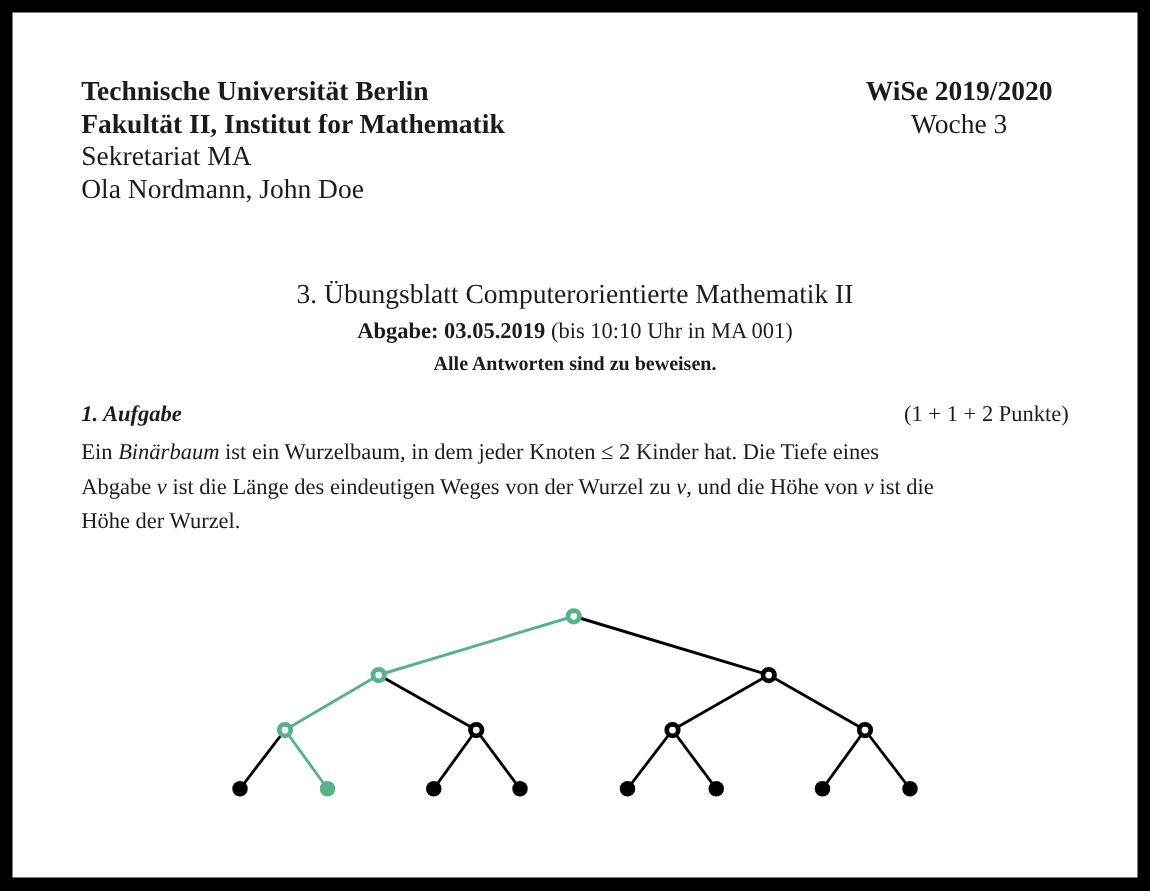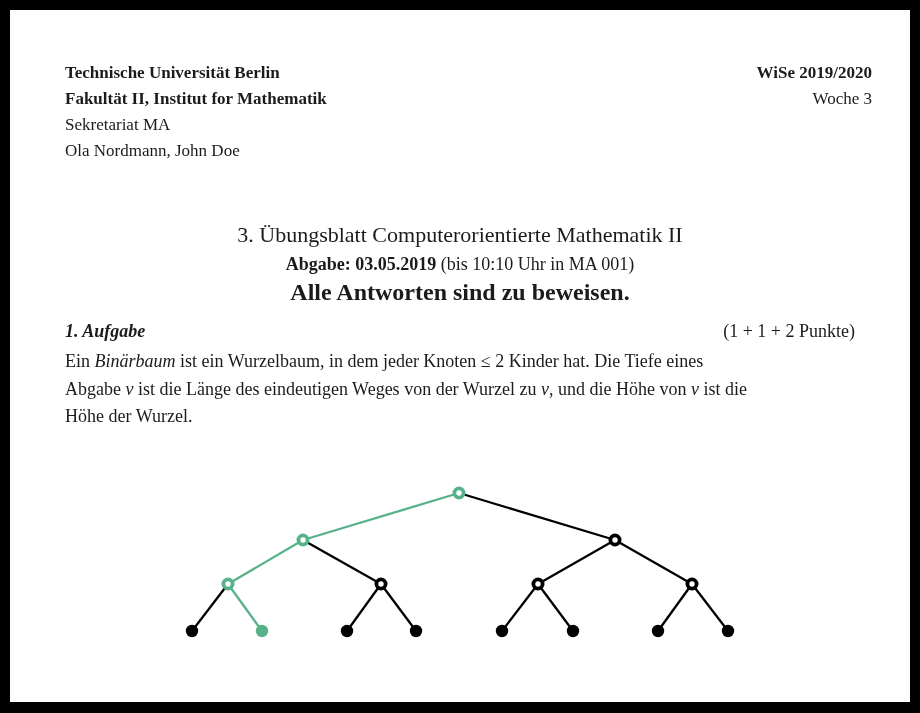--- a/index.html
+++ b/index.html
@@ -12,39 +12,39 @@
     border-color: #000000;
     border-width: 10px 10px 11px 10px;
     background: #ffffff;
     font-family: "Liberation Serif", "DejaVu Serif", serif;
     color: #1b1b1b;
     overflow: hidden;
   }
   .header {
     position: absolute;
     left: 55px;
-    right: 38px;
+    right: 68px;
     top: 50px;
     display: flex;
     justify-content: space-between;
-    font-size: 17px;
+    font-size: 22px;
     gap: 48px;
   }
   .header .line { line-height: 26px; white-space: nowrap; }
-  .header-right { text-align: right; }
+  .header-right { text-align: center; }
   .title-block {
     position: absolute;
     left: 0;
     right: 0;
     top: 210px;
     text-align: center;
   }
   .doc-title { font-size: 22px; font-weight: normal; line-height: 30px; }
   .deadline { font-size: 18px; line-height: 28px; }
-  .note { font-size: 24px; font-weight: bold; line-height: 28px; }
+  .note { font-size: 16px; font-weight: bold; line-height: 28px; }
   .task-row {
     position: absolute;
     left: 55px;
     right: 55px;
     top: 308px;
     display: flex;
     justify-content: space-between;
     font-size: 18px;
     line-height: 26px;
   }

